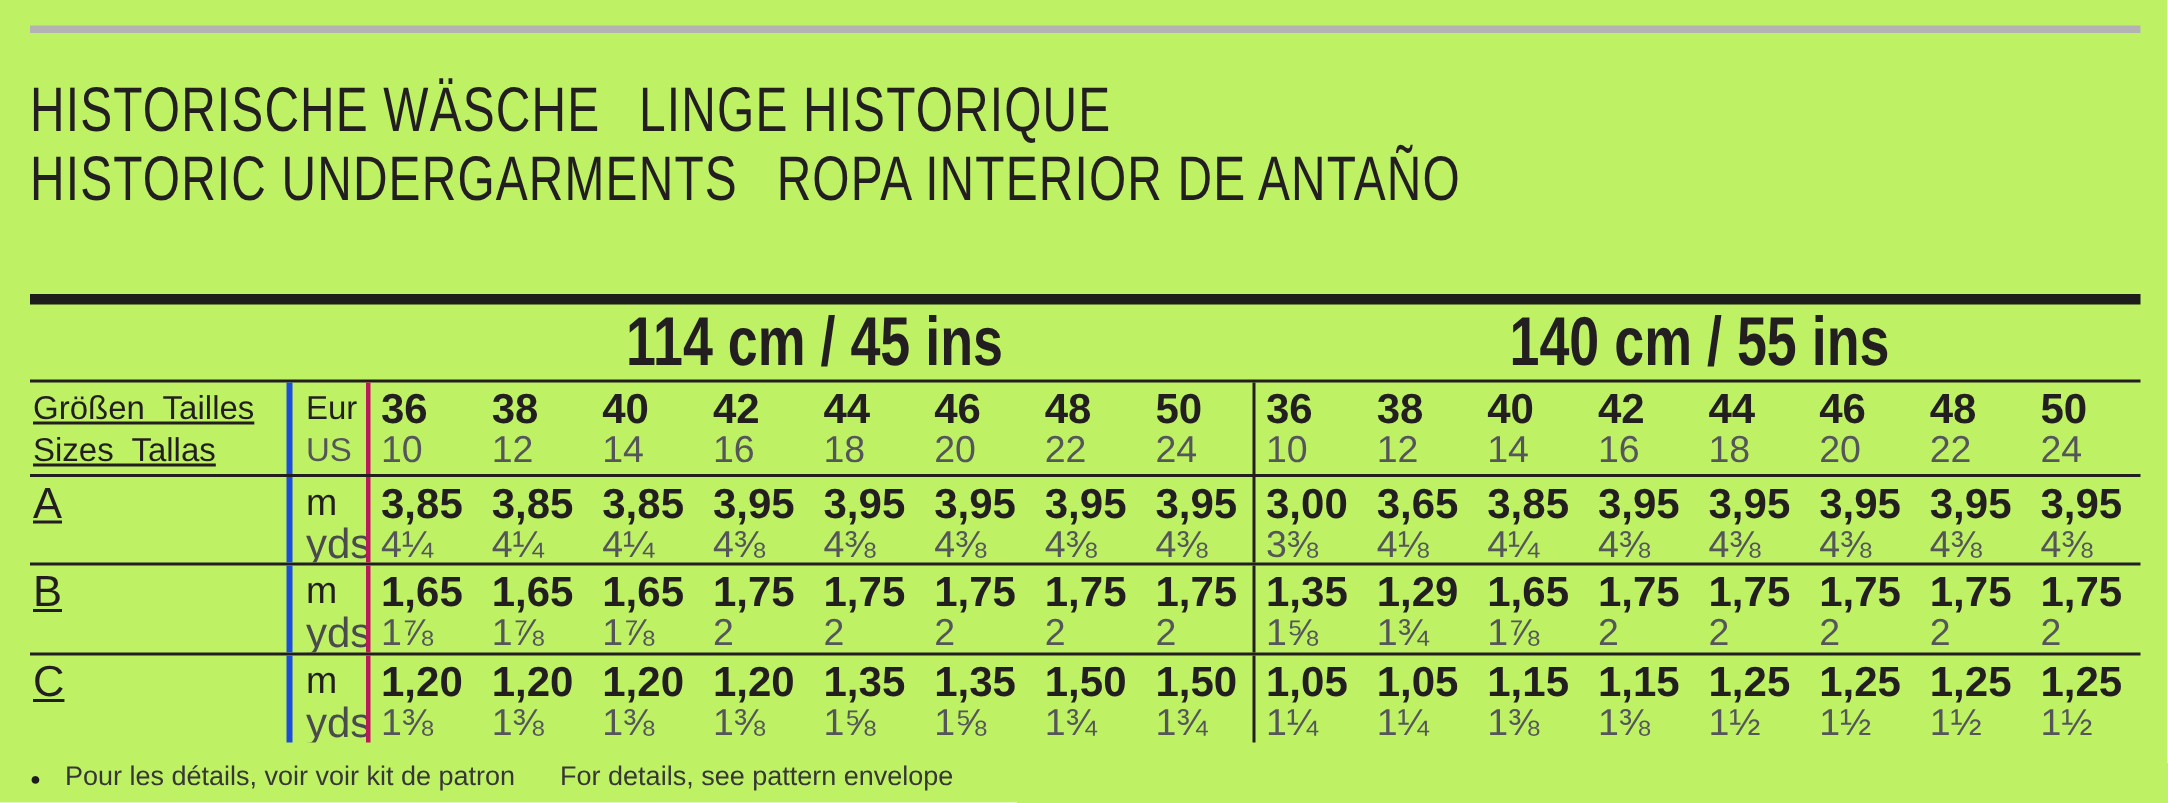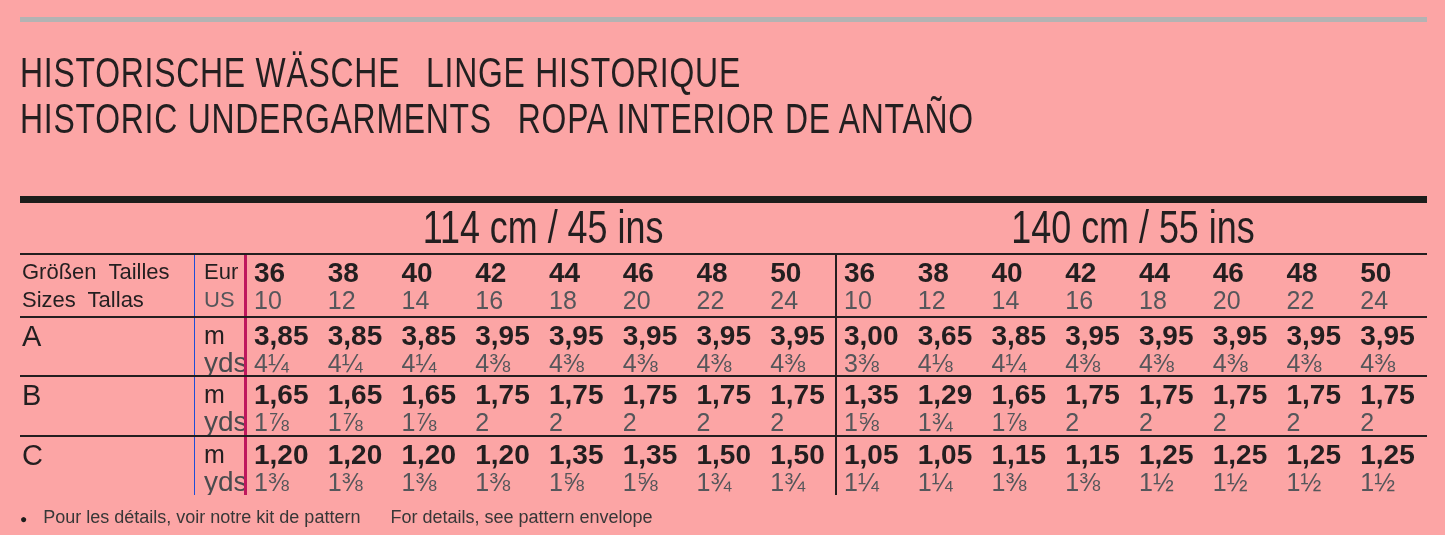--- a/index.html
+++ b/index.html
@@ -1,20 +1,20 @@
 <!DOCTYPE html>
 <html><head>
 <meta charset="utf-8">
 <style>
   html, body { margin: 0; padding: 0; background: #ffffff; }
   .sheet {
     position: relative;
     width: 1445px;
     height: 535px;
-    background: #fca5a5;
+    background: #bef264;
     overflow: hidden;
     font-family: "Liberation Sans", "DejaVu Sans", sans-serif;
     color: #231f20;
   }
   .gray-rule {
     position: absolute;
     left: 20px; top: 17px;
     width: 1407px; height: 5px;
     background: #b3b3b3;
   }
@@ -37,20 +37,21 @@
     left: 20px; top: 196px;
     width: 1407px; height: 7px;
     background: #1d1d1b;
   }
   .group-header-row {
     position: absolute;
     left: 20px; top: 203px;
     width: 1407px; height: 44px;
     display: grid;
     grid-template-columns: 227px 592px 588px;
+    font-weight: bold;
   }
   .gh {
     align-self: end;
     text-align: center;
     font-size: 46px;
     line-height: 48px;
     white-space: pre;
     transform: scaleX(0.78);
   }
   .yardage-table {
@@ -61,21 +62,21 @@
   .t-row {
     display: grid;
     grid-template-columns: 175px 52px repeat(16, 1fr);
     border-top: 2px solid #231f20;
   }
   .sizes-row { height: 61px; }
   .row-a { height: 57px; }
   .row-b { height: 58px; }
   .row-c { height: 58px; }
   .cell { padding: 3px 0 0 7px; overflow: hidden; }
-  .c-label { border-right: 1px solid #1d4ed8; padding-left: 2px; }
+  .c-label { border-right: 4px solid #1d4ed8; padding-left: 2px; text-decoration: underline; }
   .c-unit  { border-right: 3px solid #be185d; padding-left: 9px; }
   .group-end { border-right: 2px solid #231f20; }
   .cells { display: contents; }
   .num-b { font-weight: bold; font-size: 28px; line-height: 29px; color: #231f20; white-space: pre; }
   .num-m { font-size: 25px; line-height: 25px; margin-top: 1px; color: #55565a; white-space: pre; }
   .lab   { font-size: 22px; line-height: 28px; color: #231f20; white-space: pre; }
   .lab-muted { color: #55565a; }
   .view-letter { font-size: 29px; line-height: 30px; }
   .unit-l1 { font-size: 25px; line-height: 29px; color: #231f20; }
   .unit-l2 { font-size: 28px; line-height: 25px; color: #4a4b4e; }
@@ -353,17 +354,17 @@
           </div><div class="cell">
             <div class="num-b">1,25</div>
             <div class="num-m">1½</div>
           </div></div>
     </div>
 
   </div>
 
   <div class="footer">
     <span class="bullet">●</span>
-    <span>Pour les détails, voir notre kit de pattern</span>
+    <span>Pour les détails, voir voir kit de patron</span>
     <span>For details, see pattern envelope</span>
   </div>
 
 </div>
 
 </body></html>

